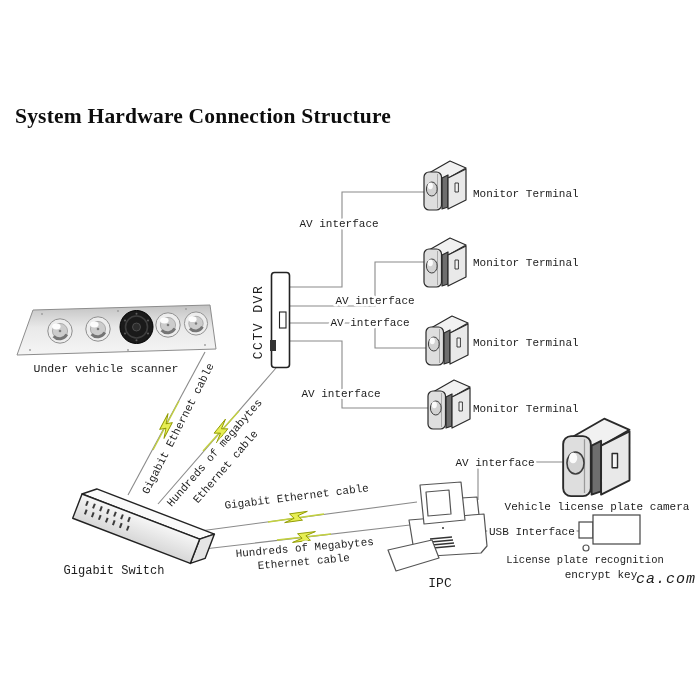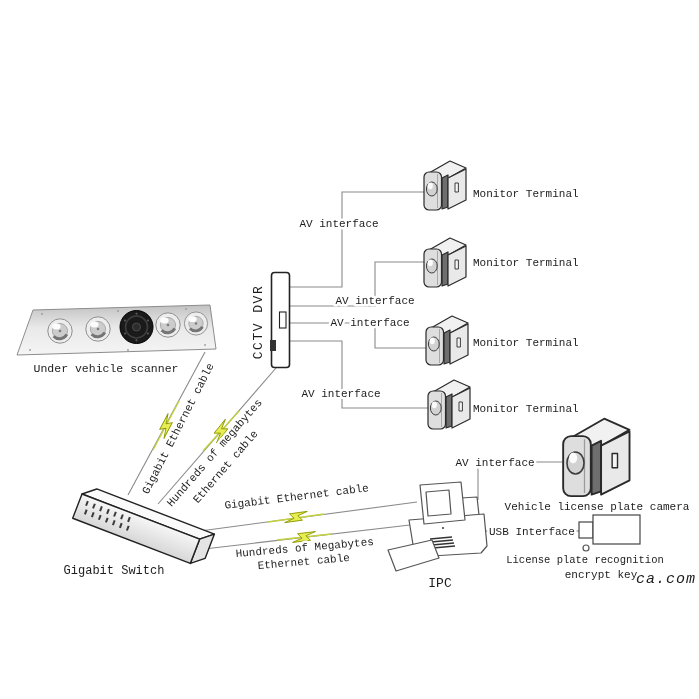--- a/index.html
+++ b/index.html
@@ -8,20 +8,21 @@
   .title{position:absolute;left:15px;top:104px;font-family:"Liberation Serif",serif;
          font-weight:bold;font-size:21.5px;color:#0d0d0d;letter-spacing:0.2px;white-space:nowrap;}
   svg text{font-family:"Liberation Mono","DejaVu Sans Mono",monospace;fill:#1c1c1c;}
   .halo{paint-order:stroke;stroke:#ffffff;stroke-width:5px;stroke-linejoin:round;}
 </style>
 </head>
 <body>
 
 <div class="page">
 
+  <div class="title">System Hardware Connection Structure</div>
 
   <svg width="699" height="699" style="position:absolute;left:0;top:0;">
     <defs>
       <linearGradient id="panelGrad" x1="0" y1="0" x2="0" y2="1">
         <stop offset="0" stop-color="#c2c2c2"></stop>
           <stop offset="0.45" stop-color="#e9e9e9"></stop>
         <stop offset="1" stop-color="#f5f5f5"></stop>
       </linearGradient>
       <linearGradient id="switchGrad" x1="0" y1="0" x2="0" y2="1">
         <stop offset="0" stop-color="#f6f6f6"></stop>

